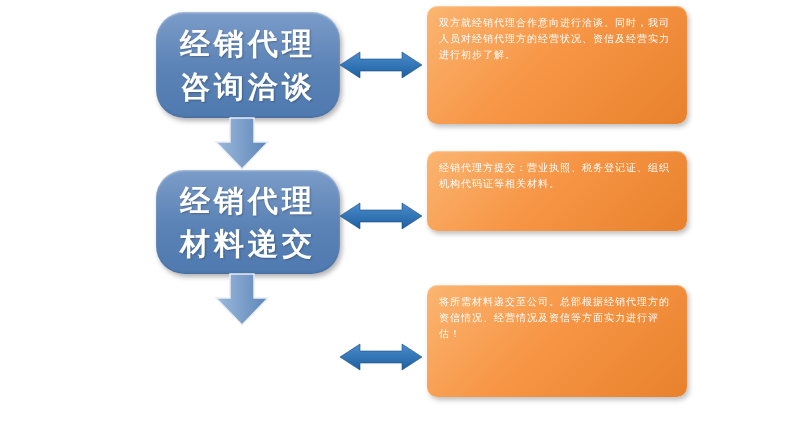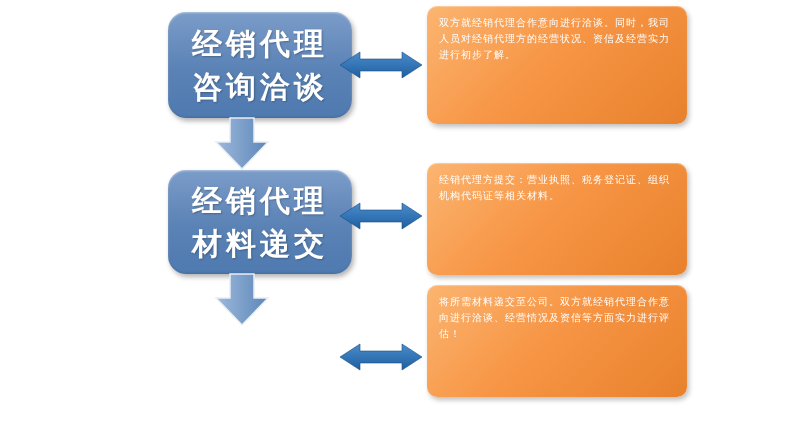--- a/index.html
+++ b/index.html
@@ -6,23 +6,23 @@
   body { background: #fff; font-family: "Liberation Sans", "DejaVu Sans", sans-serif; }
   .canvas {
     position: relative;
     width: 793px;
     height: 433px;
     background: #ffffff;
     overflow: hidden;
   }
   .blue-box {
     position: absolute;
-    left: 168px;
+    left: 156px;
     width: 184px;
-    border-radius: 18px;
+    border-radius: 28px;
     background: linear-gradient(180deg, var(--blue_light, #7b9cc9) 0%, var(--blue_mid, #5a82b5) 55%, var(--blue_dark, #4f7ab0) 100%);
     box-shadow: 2px 3px 5px rgba(0,0,0,0.3), inset 0 1px 2px rgba(255,255,255,0.45), inset 0 -1px 2px rgba(0,0,0,0.15);
     display: flex;
     align-items: center;
     justify-content: center;
   }
   .blue-box .label {
     color: #ffffff;
     font-weight: bold;
     font-size: 30px;
@@ -45,21 +45,21 @@
     box-shadow: 2px 3px 5px rgba(0,0,0,0.25), inset 0 1px 1px rgba(255,255,255,0.35);
     color: #ffffff;
     padding: 9px 12px;
   }
   .orange-box .desc {
     font-size: 10px;
     line-height: 1.6;
     letter-spacing: 1px;
   }
   .note-1 { top: 6px;   height: 118px; }
-  .note-2 { top: 163px; height: 112px; }
+  .note-2 { top: 151px; height: 80px; }
   .note-3 { top: 285px; height: 112px; }
 
   .down-arrow {
     position: absolute;
     left: 214px;
     width: 56px;
     height: 54px;
   }
   .da-1 { top: 117px; }
   .da-2 { top: 273px; }
@@ -117,16 +117,16 @@
   </div>
 
   <svg class="down-arrow da-2" viewBox="0 0 56 54">
     <polygon points="16,1 40,1 40,25 54,25 28,52 2,25 16,25" fill="url(#dag1)" stroke="#e9eef5" stroke-width="1.5"></polygon>
   </svg>
 
   <svg class="h-arrow ha-3" viewBox="0 0 86 36">
     <polygon points="2,18 22,5 22,12 64,12 64,5 84,18 64,31 64,24 22,24 22,31" fill="url(#hag1)" stroke="#174e86" stroke-width="0.6"></polygon>
   </svg>
   <div class="orange-box note-3">
-    <div class="desc">将所需材料递交至公司。双方就经销代理合作意向进行洽谈、经营情况及资信等方面实力进行评估！</div>
+    <div class="desc">将所需材料递交至公司。总部根据经销代理方的资信情况、经营情况及资信等方面实力进行评估！</div>
   </div>
 
 </div>
 
 </body></html>

